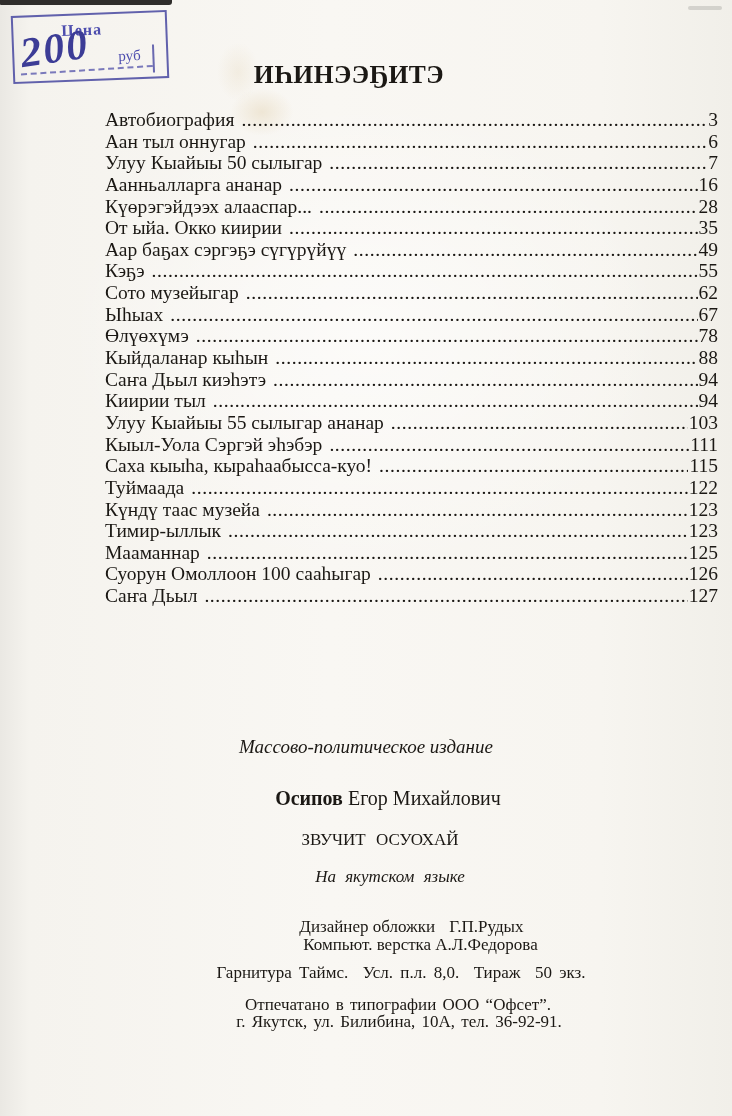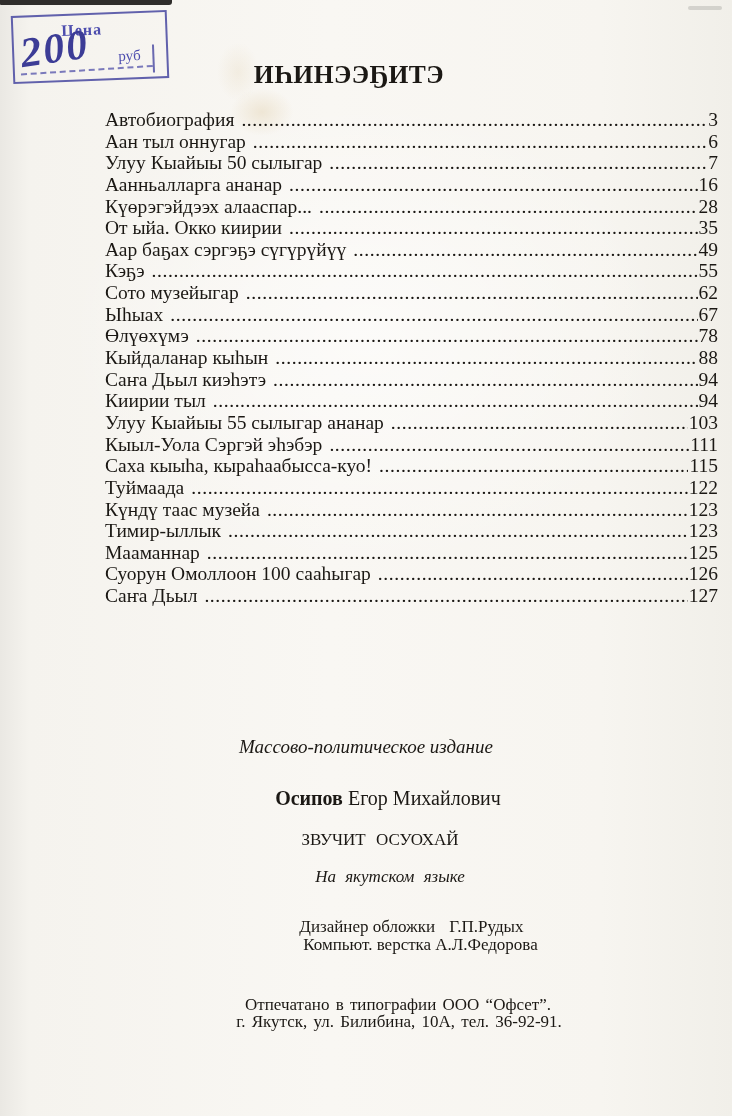--- a/index.html
+++ b/index.html
@@ -205,16 +205,17 @@
   <div class="cline author"><b>Осипов</b><span> Егор Михайлович</span></div>
 
   <div class="cline booktitle">ЗВУЧИТ ОСУОХАЙ</div>
 
   <div class="cline lang">На якутском языке</div>
 
   <div class="cline credits">
     <span class="credits-grid" id="credits"><span class="role">Дизайнер обложки</span><span class="name">Г.П.Рудых</span><span class="role">Компьют. верстка</span><span class="name">А.Л.Федорова</span></span>
   </div>
 
+  <div class="cline print2">Гарнитура Таймс.  Усл. п.л. 8,0.  Тираж  50 экз.</div>
   <div class="cline printer1">Отпечатано в типографии ООО “Офсет”.</div>
   <div class="cline printer2">г. Якутск, ул. Билибина, 10А, тел. 36-92-91.</div>
 
 </div>
 
 </body></html>

